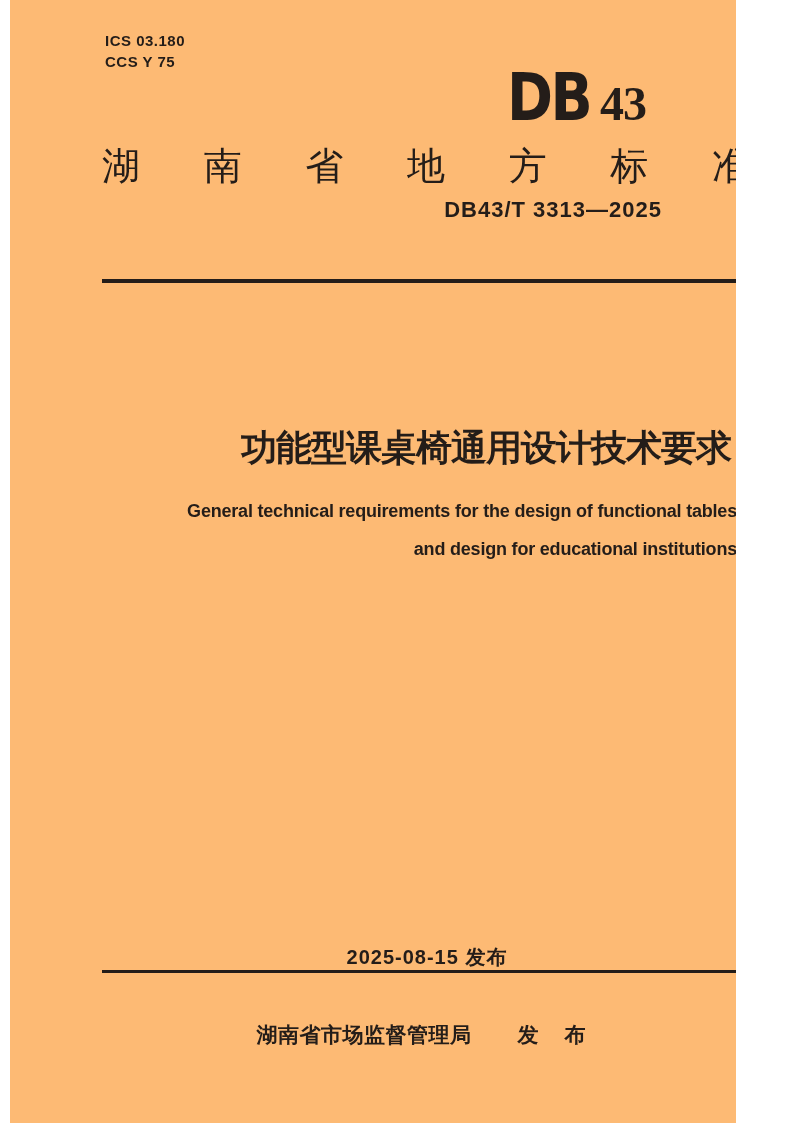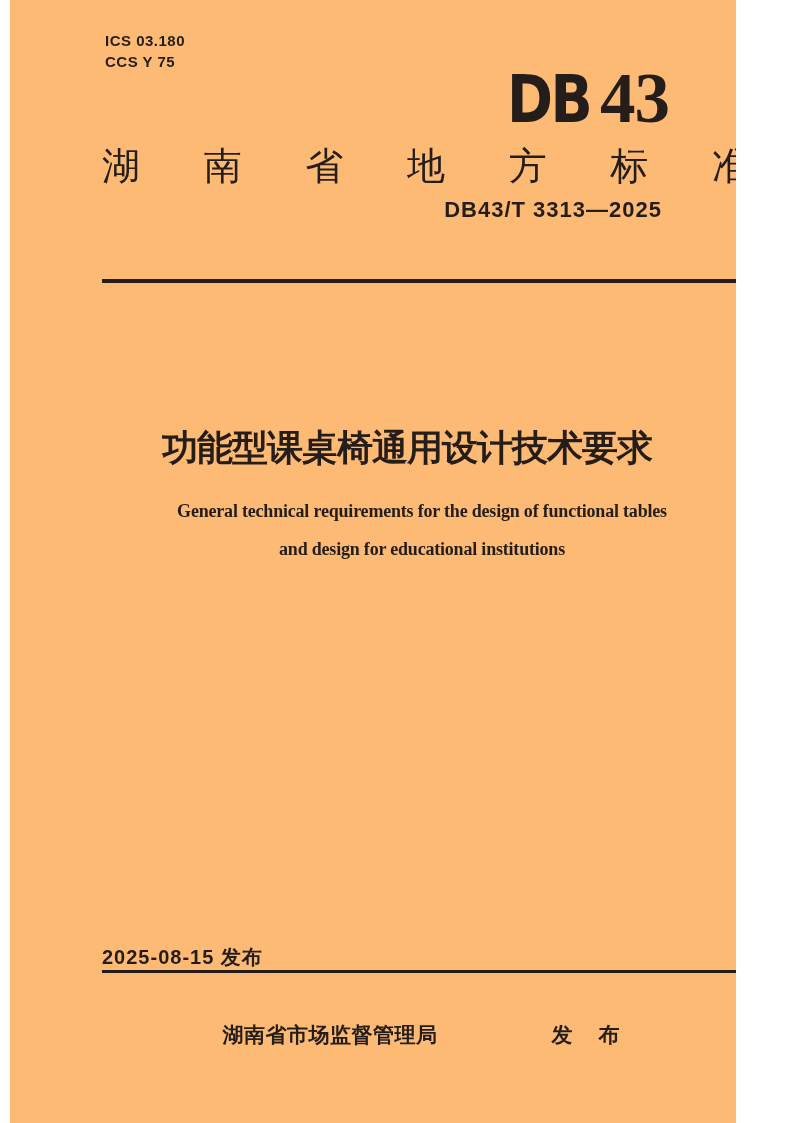--- a/index.html
+++ b/index.html
@@ -25,21 +25,21 @@
   }
   .logo .db{
     font-family:"DejaVu Sans",sans-serif;
     font-weight:bold;font-size:66px;line-height:64px;
     letter-spacing:-3px;
     transform:scaleX(0.84);transform-origin:left bottom;
     display:inline-block;
   }
   .logo .num{
     font-family:"Liberation Serif","DejaVu Serif",serif;
-    font-weight:bold;font-size:71px;line-height:64px;
+    font-weight:bold;font-size:48px;line-height:64px;
     letter-spacing:-1px;
     display:inline-block;margin-left:-6px;
   }
   
   .category{
     position:absolute;left:92px;top:146px;width:648px;height:44px;
     display:flex;justify-content:space-between;
     font-size:38px;line-height:40px;font-weight:400;
   }
   
@@ -47,46 +47,46 @@
     position:absolute;right:74px;top:196px;
     font-size:22px;font-weight:bold;letter-spacing:1px;
     line-height:28px;white-space:nowrap;
   }
   .rule-top{
     position:absolute;left:92px;top:279px;width:648px;height:4px;
     background:#241d19;
   }
   .title-zh{
     position:absolute;left:73px;top:424px;width:648px;
-    text-align:center;
+    text-align:right;
     font-size:36px;font-weight:bold;letter-spacing:-1px;
     line-height:48px;white-space:nowrap;
   }
   .title-en{
-    position:absolute;left:88px;top:492px;width:648px;
-    text-align:center;
-    font-family:Liberation Serif, serif;
+    position:absolute;left:79px;top:492px;width:648px;
+    text-align:right;
+    font-family:Liberation Sans, sans-serif;
     font-weight:bold;font-size:18px;line-height:38px;
     letter-spacing:-0.2px;
   }
   .dates{
     position:absolute;left:92px;top:944px;width:650px;
-    display:flex;justify-content:space-between;
+    display:flex;justify-content:center;
     font-size:20px;font-weight:bold;letter-spacing:1px;
     line-height:26px;white-space:nowrap;
   }
   .rule-bottom{
     position:absolute;left:92px;top:970px;width:650px;height:3px;
     background:#241d19;
   }
   .publisher{
     position:absolute;left:92px;top:1020px;width:648px;
     display:flex;justify-content:center;align-items:baseline;
     font-size:21px;font-weight:600;letter-spacing:0.5px;
-    line-height:30px;white-space:nowrap;gap:34px;
+    line-height:30px;white-space:nowrap;
   }
   .publisher .gap{display:inline-block;width:46px;}
   .publish-label{letter-spacing:10px;text-align:right;}
 </style>
 </head>
 <body>
 
 <div class="page">
 
   <div class="codes">

